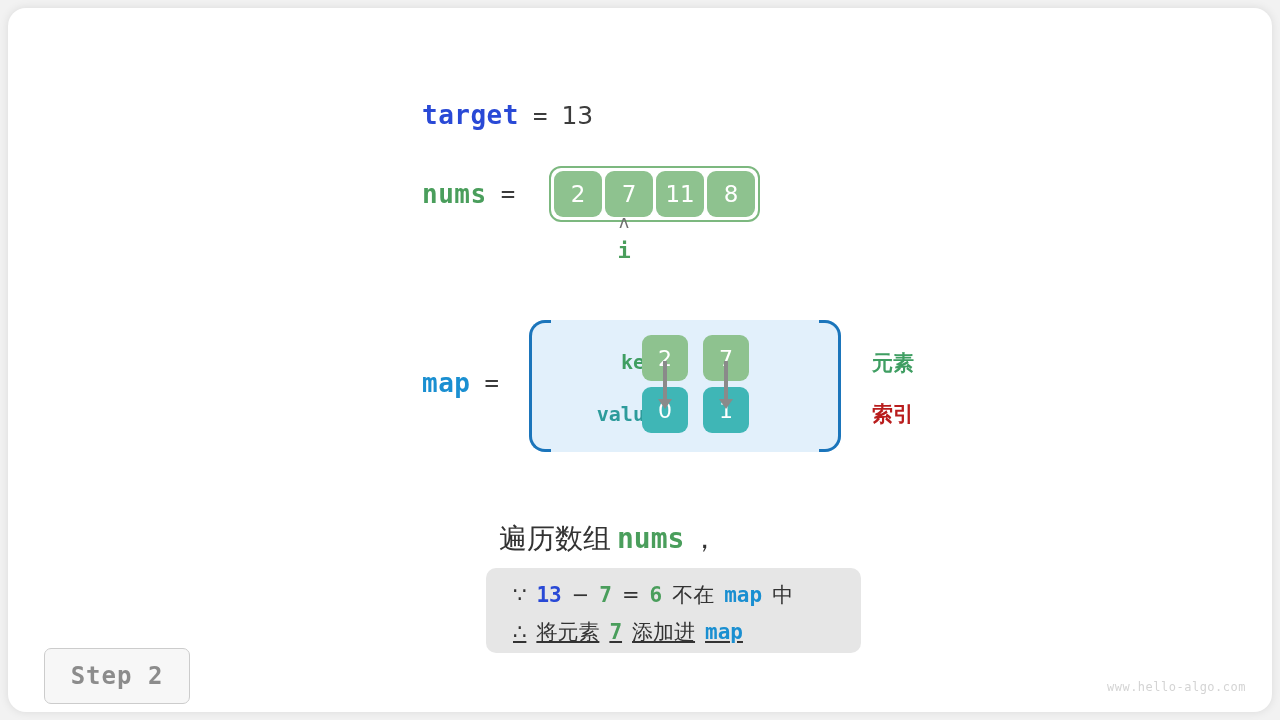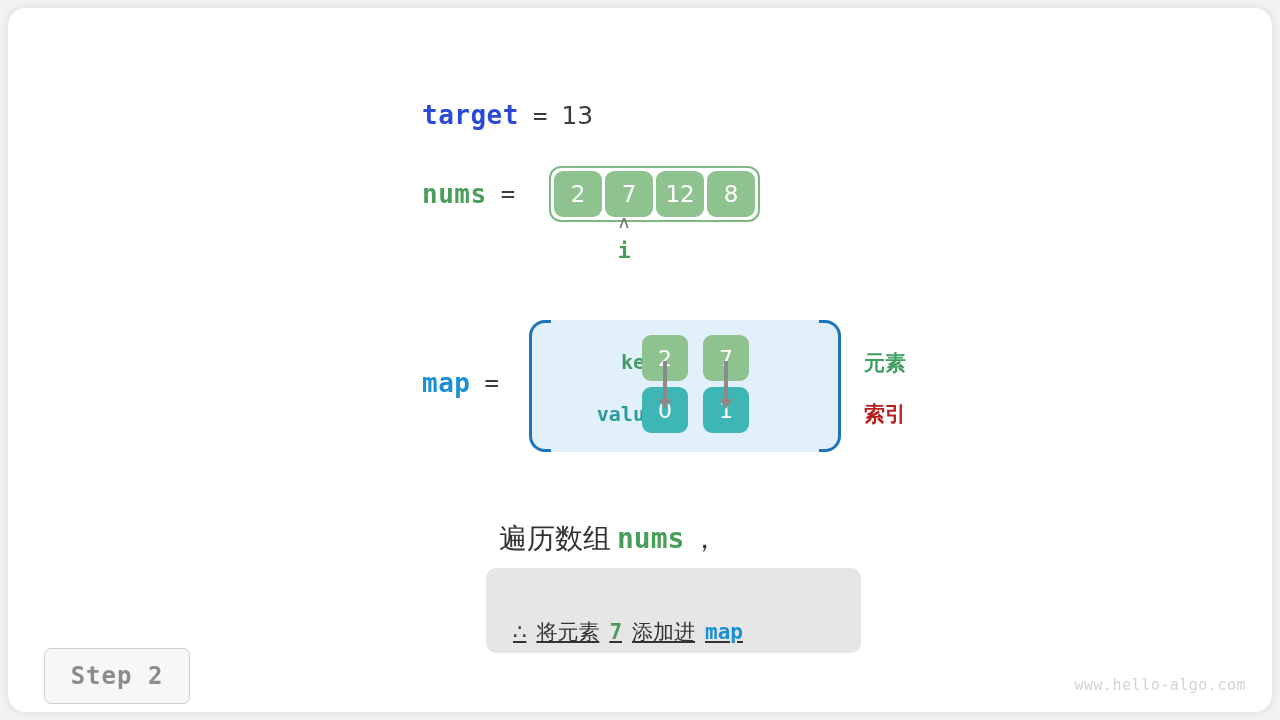--- a/index.html
+++ b/index.html
@@ -200,20 +200,21 @@
     border-right: 7px solid transparent;
     border-top: 10px solid #8a8a8a;
   }
 
   
   .legend {
     position: absolute;
     font-family: Liberation Sans, sans-serif;
     font-size: 21px;
     font-weight: bold;
+    margin-left: 8px;
   }
   #legend-element { left: 856px; top: 341px; color: #3f9e62; }
   #legend-index   { left: 856px; top: 392px; color: #b91c1c; }
 
   
   #narration {
     position: absolute;
     left: 491px;
     top: 512px;
     font-size: 28px;
@@ -271,42 +272,42 @@
     font-weight: bold;
     letter-spacing: 1px;
   }
 
   
   #watermark {
     position: absolute;
     right: 26px;
     bottom: 18px;
     color: #d4d4d4;
-    font-size: 15px;
+    font-size: 12px;
     letter-spacing: 0.5px;
   }
 </style>
 </head>
 <body>
 
 <div id="card">
 
   <div id="target-row">
     <span class="var-target mono">target</span>
     <span class="eq mono">=</span>
     <span class="plainval">13</span>
   </div>
 
   <div id="nums-row">
     <span class="var-nums mono">nums</span>
     <span class="eq mono">=</span>
     <div id="array-outer">
       <div class="arr-cell">2</div>
       <div class="arr-cell">7</div>
-      <div class="arr-cell">12</div>
+      <div class="arr-cell">11</div>
       <div class="arr-cell">8</div>
     </div>
   </div>
 
   <div id="pointer-wrap">
     <div id="pointer-caret">ʌ</div>
     <div id="pointer-label" class="mono">i</div>
   </div>
 
   <div id="map-row">
@@ -334,20 +335,23 @@
   </div>
 
   <div class="legend" id="legend-element">元素</div>
   <div class="legend" id="legend-index">索引</div>
 
   <div id="narration">
     <span>遍历数组</span><span class="code-green">nums</span><span>，</span>
   </div>
 
   <div id="info-box">
+    <div class="info-line" id="info-line-1">
+      <span class="tok tok-dark">∵</span><span class="tok tok-blue">13</span><span class="tok tok-dark">−</span><span class="tok tok-green">7</span><span class="tok tok-dark">=</span><span class="tok tok-green">6</span><span class="tok tok-dark">不在</span><span class="tok tok-lblue">map</span><span class="tok tok-dark">中</span>
+    </div>
     <div class="info-line" id="info-line-2">
       <span class="tok tok-dark">∴</span><span class="tok tok-dark">将元素</span><span class="tok tok-green">7</span><span class="tok tok-dark">添加进</span><span class="tok tok-lblue">map</span>
     </div>
   </div>
 
   <div id="step-badge" class="mono">Step 2</div>
 
   <div id="watermark" class="mono">www.hello-algo.com</div>
 
 </div>

